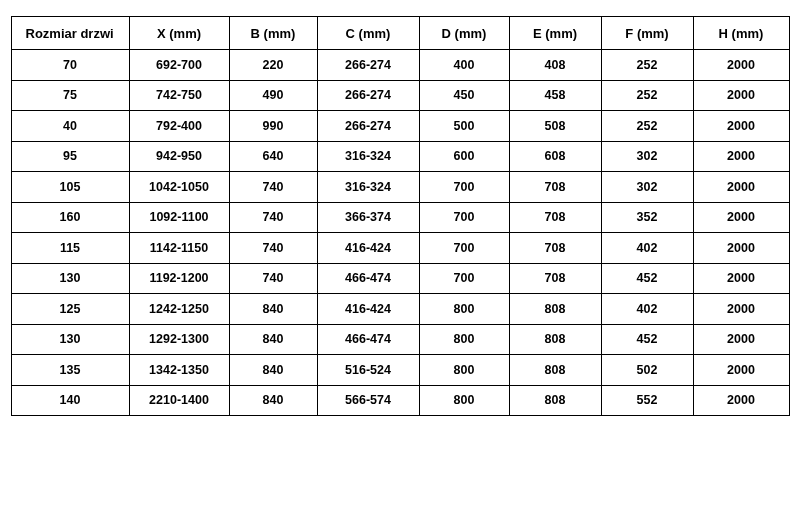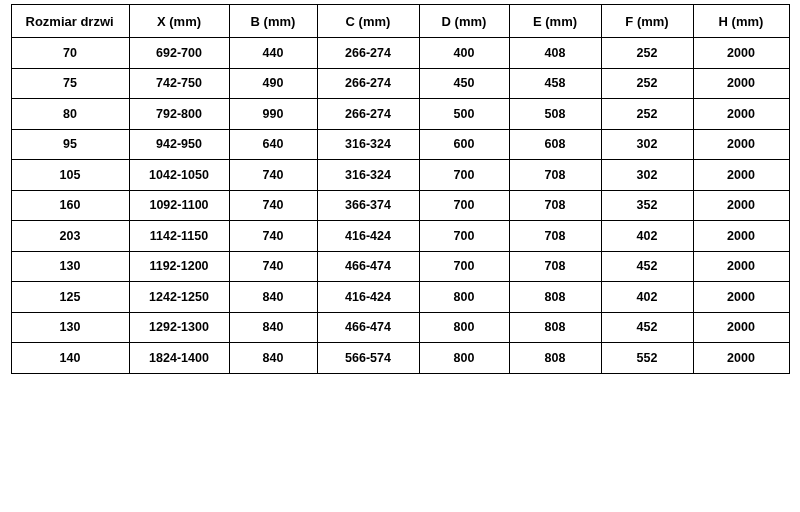--- a/index.html
+++ b/index.html
@@ -18,21 +18,21 @@
     width: 800px;
     height: 512px;
     box-sizing: border-box;
     display: flex;
     align-items: flex-start;
     justify-content: center;
   }
   table.spec-table {
     border-collapse: collapse;
     width: 655px;
-    margin: 4px auto;
+    margin: 16px auto;
     table-layout: fixed;
   }
   table.spec-table td,
   table.spec-table th {
     border: 1px solid #000000;
     text-align: center;
     vertical-align: middle;
     font-size: 12.5px;
     font-weight: bold;
     height: 30.5px;
@@ -82,40 +82,40 @@
         <th>D (mm)</th>
         <th>E (mm)</th>
         <th>F (mm)</th>
         <th>H (mm)</th>
       </tr>
     </thead>
     <tbody>
       <tr>
         <td>70</td>
         <td>692-700</td>
-        <td>440</td>
+        <td>220</td>
         <td>266-274</td>
         <td>400</td>
         <td>408</td>
         <td>252</td>
         <td>2000</td>
       </tr>
       <tr>
         <td>75</td>
         <td>742-750</td>
         <td>490</td>
         <td>266-274</td>
         <td>450</td>
         <td>458</td>
         <td>252</td>
         <td>2000</td>
       </tr>
       <tr>
-        <td>80</td>
-        <td>792-800</td>
+        <td>40</td>
+        <td>792-400</td>
         <td>990</td>
         <td>266-274</td>
         <td>500</td>
         <td>508</td>
         <td>252</td>
         <td>2000</td>
       </tr>
       <tr>
         <td>95</td>
         <td>942-950</td>
@@ -140,21 +140,21 @@
         <td>160</td>
         <td>1092-1100</td>
         <td>740</td>
         <td>366-374</td>
         <td>700</td>
         <td>708</td>
         <td>352</td>
         <td>2000</td>
       </tr>
       <tr>
-        <td>203</td>
+        <td>115</td>
         <td>1142-1150</td>
         <td>740</td>
         <td>416-424</td>
         <td>700</td>
         <td>708</td>
         <td>402</td>
         <td>2000</td>
       </tr>
       <tr>
         <td>130</td>
@@ -180,22 +180,32 @@
         <td>130</td>
         <td>1292-1300</td>
         <td>840</td>
         <td>466-474</td>
         <td>800</td>
         <td>808</td>
         <td>452</td>
         <td>2000</td>
       </tr>
       <tr>
+        <td>135</td>
+        <td>1342-1350</td>
+        <td>840</td>
+        <td>516-524</td>
+        <td>800</td>
+        <td>808</td>
+        <td>502</td>
+        <td>2000</td>
+      </tr>
+      <tr>
         <td>140</td>
-        <td>1824-1400</td>
+        <td>2210-1400</td>
         <td>840</td>
         <td>566-574</td>
         <td>800</td>
         <td>808</td>
         <td>552</td>
         <td>2000</td>
       </tr>
     </tbody>
   </table>
 </div>

